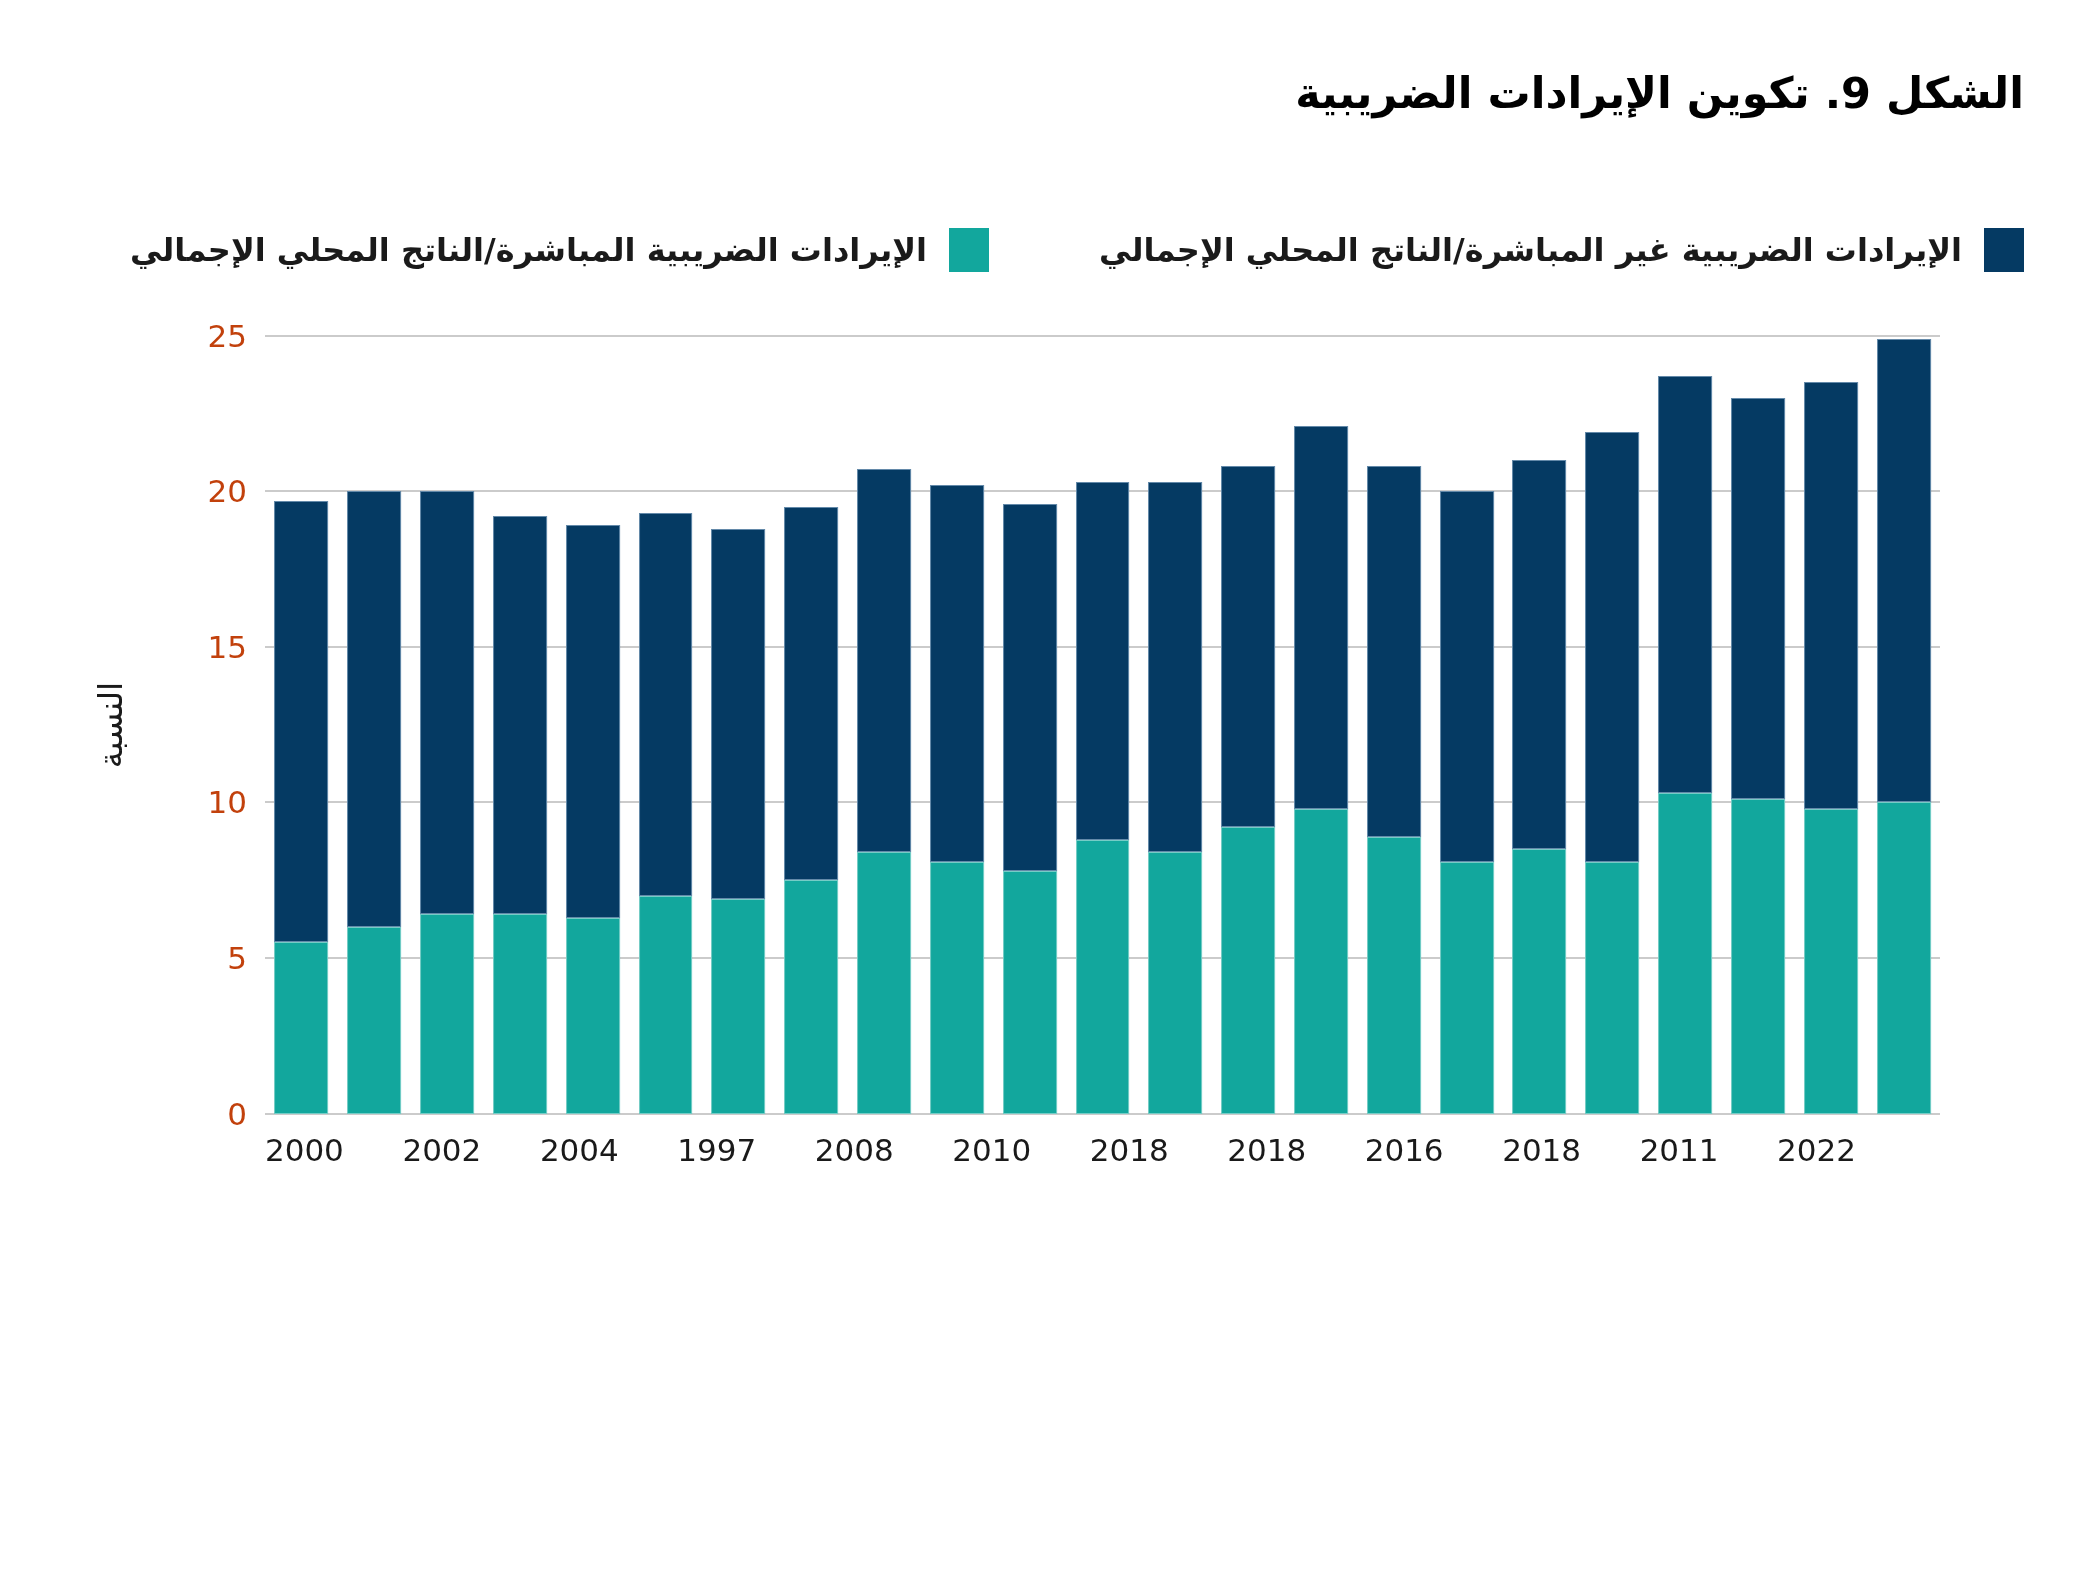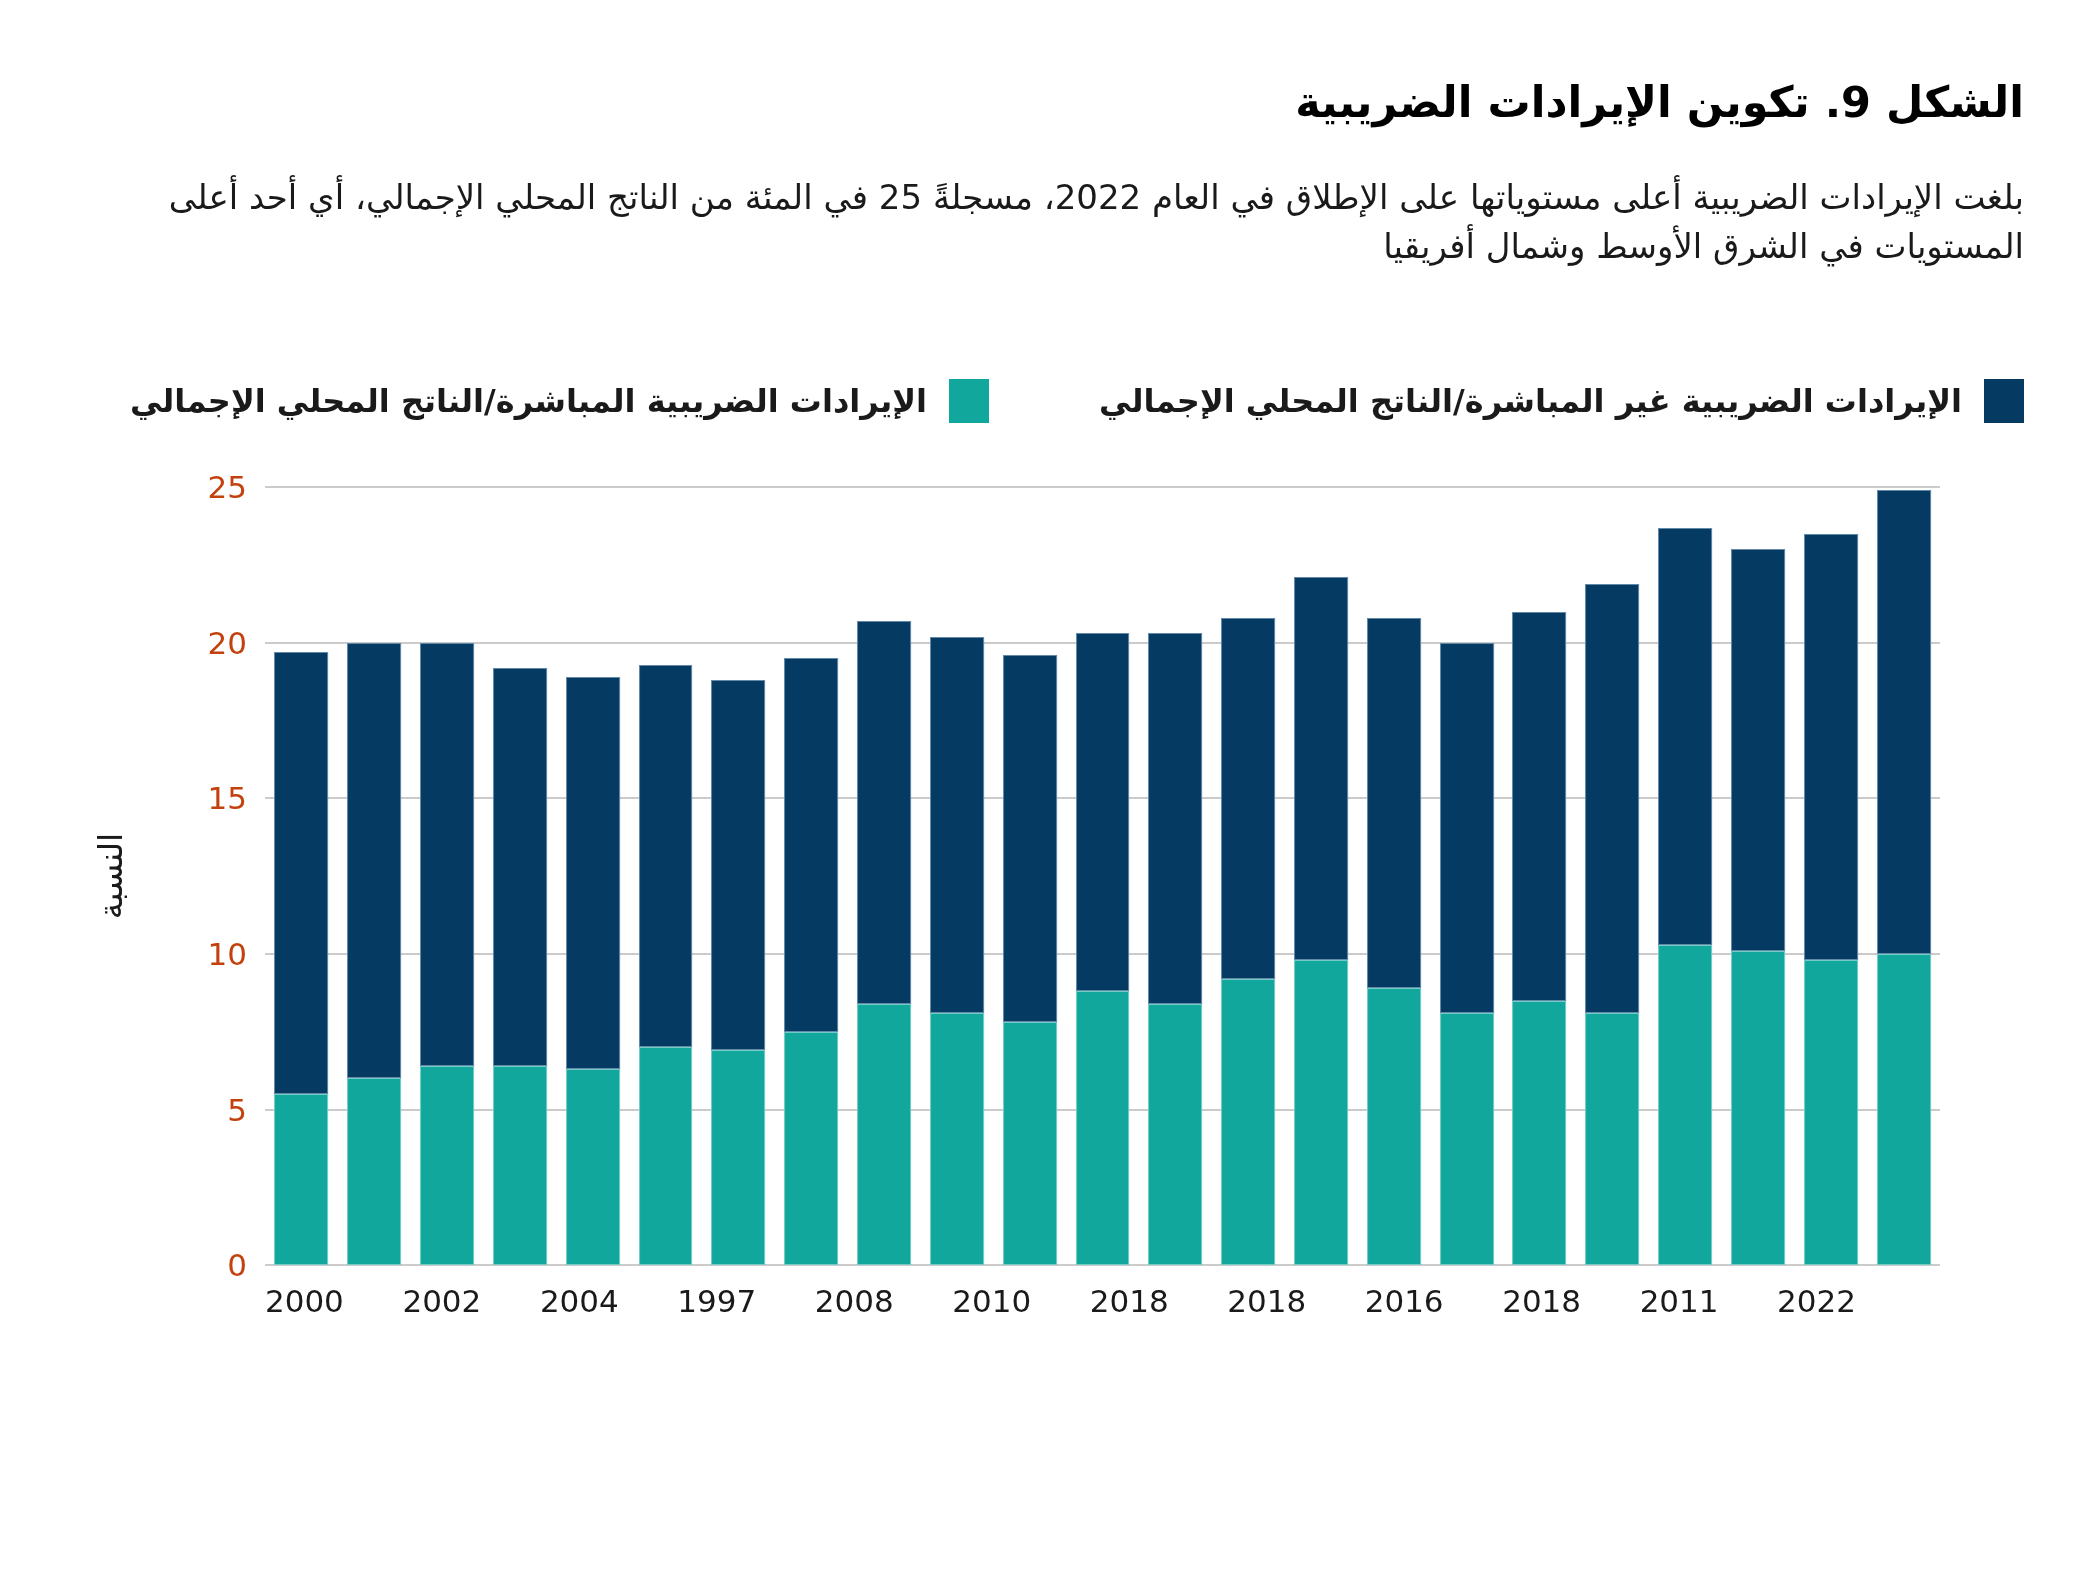--- a/index.html
+++ b/index.html
@@ -10,21 +10,21 @@
     position:relative;
     overflow:hidden;
   }
   .page{
     box-sizing:border-box;
     width:100%;height:100%;
     padding:52px 60px 0 60px;
     direction:rtl;
   }
   .fig-title{
-    margin:25px 0 0 0;
+    margin:16px 0 0 0;
     font-size:43px;
     font-weight:bold;
     color:#000000;
     text-align:right;
     line-height:1.2;
   }
   .fig-subtitle{
     margin:44px 0 0 0;
     font-size:34px;
     font-weight:normal;
@@ -144,21 +144,20 @@
     direction:rtl;
   }
 </style>
 </head>
 <body>
 
 <div class="page">
 
   <h1 class="fig-title">الشكل 9. تكوين الإيرادات الضريبية</h1>
 
-  <p class="fig-subtitle">بلغت الإيرادات الضريبية أعلى مستوياتها على الإطلاق في العام 2022، مسجلةً 25 في المئة من الناتج المحلي الإجمالي، أي أحد أعلى المستويات في الشرق الأوسط وشمال أفريقيا</p>
 
   <div class="legend">
     <div class="legend-item">
       <span class="legend-swatch" style="background: rgb(5, 58, 99);"></span>
       <span class="legend-label">الإيرادات الضريبية غير المباشرة/الناتج المحلي الإجمالي</span>
     </div>
     <div class="legend-item">
       <span class="legend-swatch" style="background: rgb(18, 167, 157);"></span>
       <span class="legend-label">الإيرادات الضريبية المباشرة/الناتج المحلي الإجمالي</span>
     </div>

